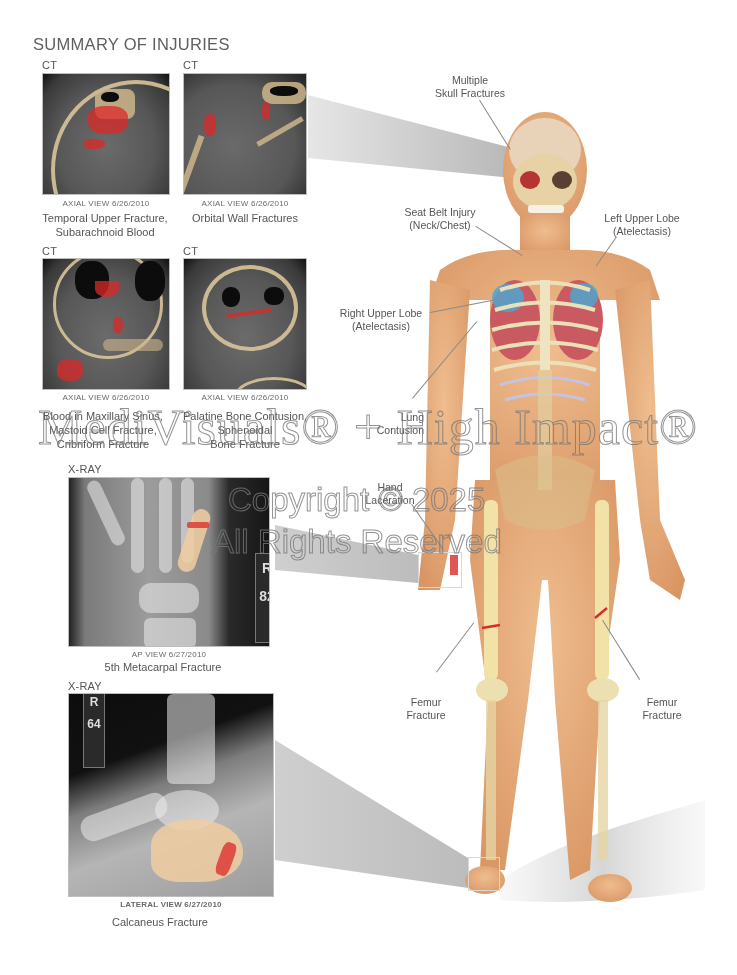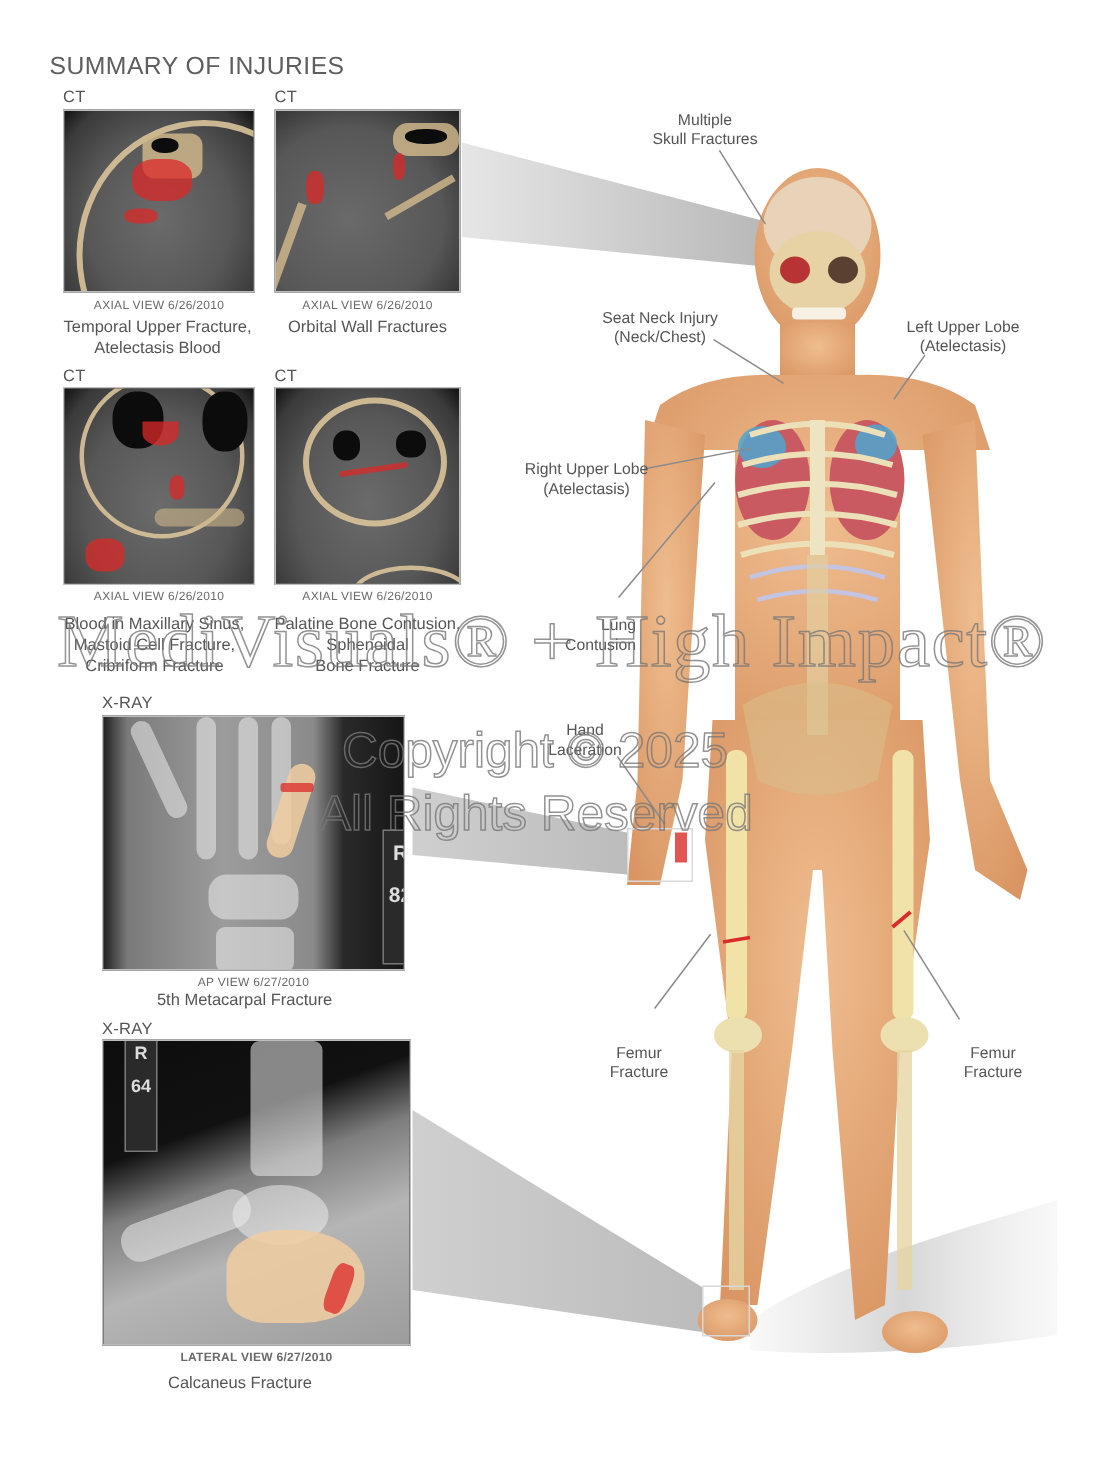--- a/index.html
+++ b/index.html
@@ -46,21 +46,21 @@
   <div class="ct-bg"></div>
   <div class="bone" style="left:8px; top:6px; width:170px; height:180px; border-width:4px;"></div>
   <div class="bone-fill" style="left:52px; top:15px; width:40px; height:30px; border-radius:8px;"></div>
   <div class="void" style="left:58px; top:18px; width:18px; height:10px;"></div>
   <div class="blood" style="left:45px; top:32px; width:40px; height:28px;"></div>
   <div class="blood" style="left:40px; top:65px; width:22px; height:10px;"></div>
 </div>
 <div class="view-label" style="left:42px; top:199px; width:128px;">AXIAL VIEW 6/26/2010</div>
 <div class="caption" style="left:30px; top:211px; width:150px;">
   <div>Temporal Upper Fracture,</div>
-  <div>Atelectasis Blood</div>
+  <div>Subarachnoid Blood</div>
 </div>
 
 <div class="mod-label" style="left:183px; top:59px;">CT</div>
 <div class="panel" style="left:183px; top:73px; width:124px; height:122px;">
   <div class="ct-bg" style="background: radial-gradient(ellipse at 40% 60%, #6a6a6a 0%, #575757 60%, #222 100%);"></div>
   <div class="bone-fill" style="left:78px; top:8px; width:44px; height:22px; border-radius:10px;"></div>
   <div class="void" style="left:86px; top:12px; width:28px; height:10px;"></div>
   <div class="bone-fill" style="left:4px; top:60px; width:6px; height:62px; transform: rotate(20deg);"></div>
   <div class="bone-fill" style="left:70px; top:55px; width:52px; height:5px; transform: rotate(-30deg);"></div>
   <div class="blood" style="left:20px; top:40px; width:12px; height:22px;"></div>
@@ -224,28 +224,28 @@
 <div class="leader" style="left:412px; top:398px; width:100px; transform: rotate(-50deg);"></div>
 <div class="leader" style="left:412px; top:504px; width:55px; transform: rotate(55deg);"></div>
 <div class="leader" style="left:436px; top:672px; width:62px; transform: rotate(-53deg);"></div>
 <div class="leader" style="left:603px; top:620px; width:70px; transform: rotate(58deg);"></div>
 
 <div class="label" style="left:425px; top:74px; width:90px;">
   <div>Multiple</div>
   <div>Skull Fractures</div>
 </div>
 <div class="label" style="left:392px; top:206px; width:96px;">
-  <div>Seat Neck Injury</div>
+  <div>Seat Belt Injury</div>
   <div>(Neck/Chest)</div>
 </div>
 <div class="label" style="left:592px; top:212px; width:100px;">
   <div>Left Upper Lobe</div>
   <div>(Atelectasis)</div>
 </div>
-<div class="label" style="left:338px; top:307px; width:106px;">
+<div class="label" style="left:328px; top:307px; width:106px;">
   <div>Right Upper Lobe</div>
   <div>(Atelectasis)</div>
 </div>
 <div class="label" style="left:364px; top:411px; width:60px;text-align:right;">
   <div>Lung</div>
   <div>Contusion</div>
 </div>
 <div class="label" style="left:360px; top:481px; width:60px;">
   <div>Hand</div>
   <div>Laceration</div>

